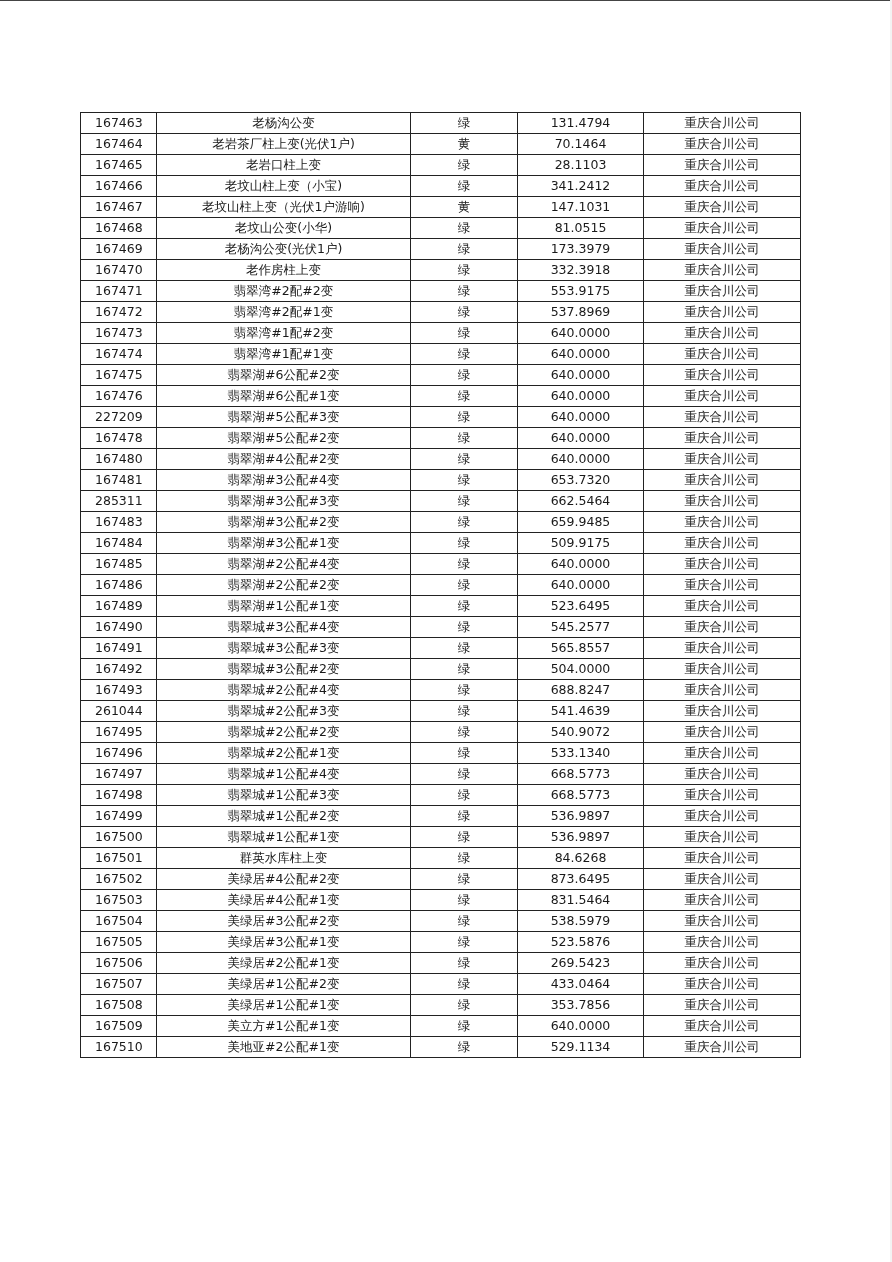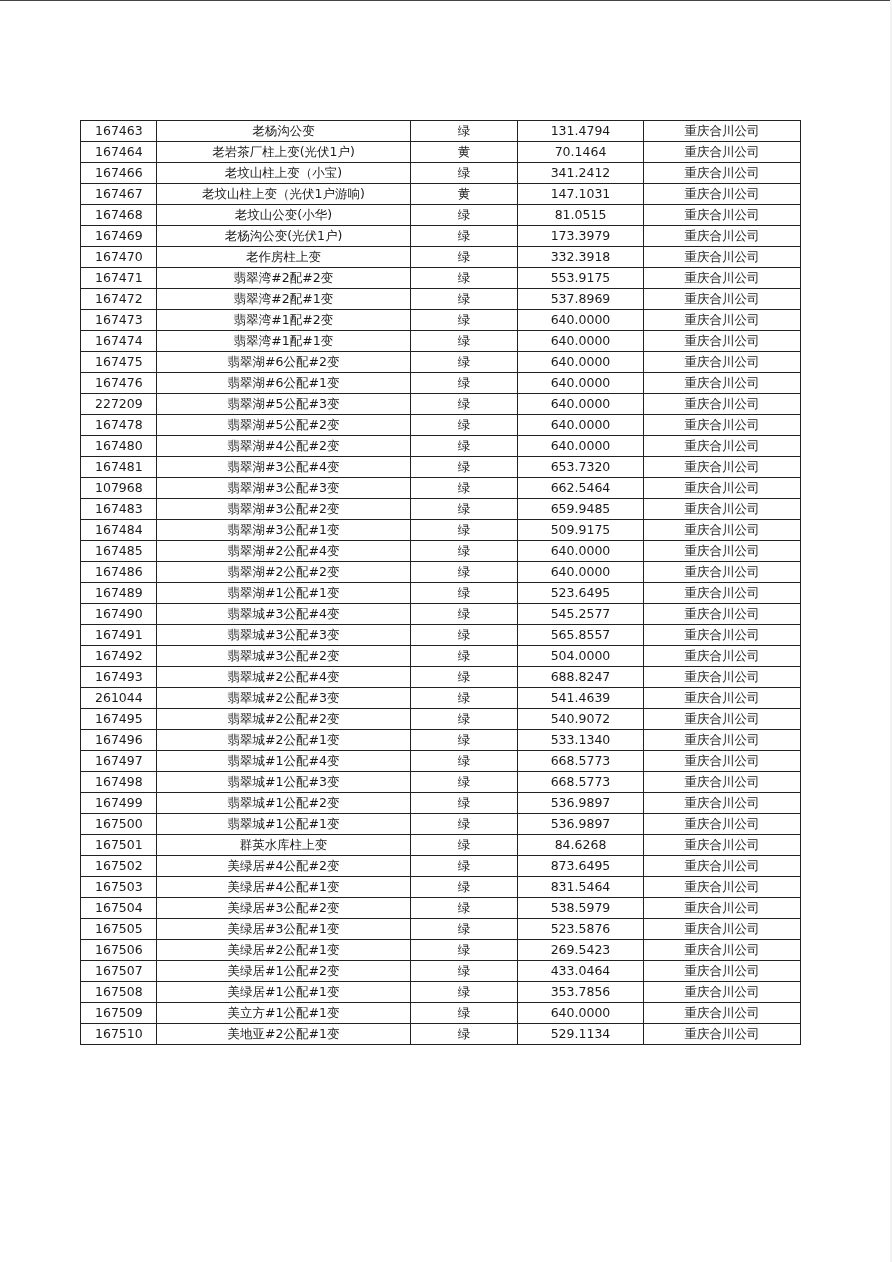--- a/index.html
+++ b/index.html
@@ -1,20 +1,20 @@
 <!DOCTYPE html>
 <html><head>
 <meta charset="utf-8">
 <style>
   html, body { margin: 0; padding: 0; background: #ffffff; }
   body { width: 892px; height: 1262px; position: relative; overflow: hidden;
          font-family: "DejaVu Sans", "Liberation Sans", sans-serif; color: #1a1a1a; }
   .top-rule { position: absolute; left: 0; top: 0; width: 892px; height: 1px; background: #444; }
   .right-edge { position: absolute; right: 0; top: 0; width: 2px; height: 1262px; background: #f3f3f3; }
-  table.sheet { position: absolute; left: 80px; top: 120px; border-collapse: collapse;
+  table.sheet { position: absolute; left: 80px; top: 112px; border-collapse: collapse;
                 table-layout: fixed; width: 720px; }
   table.sheet td { border: 1.5px solid #222; height: 20px; padding: 0; font-size: 12.5px;
                    line-height: 20px; text-align: center; white-space: nowrap; overflow: hidden; }
   table.sheet td.c-id { text-align: left; padding-left: 14px; }
   col.c1 { width: 76px; } col.c2 { width: 254px; } col.c3 { width: 107px; }
   col.c4 { width: 126px; } col.c5 { width: 157px; }
 </style>
 </head>
 <body>
 
@@ -38,20 +38,27 @@
         <td>重庆合川公司</td>
       </tr>
       <tr>
         <td class="c-id">167464</td>
         <td>老岩茶厂柱上变(光伏1户)</td>
         <td>黄</td>
         <td>70.1464</td>
         <td>重庆合川公司</td>
       </tr>
       <tr>
+        <td class="c-id">167465</td>
+        <td>老岩口柱上变</td>
+        <td>绿</td>
+        <td>28.1103</td>
+        <td>重庆合川公司</td>
+      </tr>
+      <tr>
         <td class="c-id">167466</td>
         <td>老坟山柱上变（小宝)</td>
         <td>绿</td>
         <td>341.2412</td>
         <td>重庆合川公司</td>
       </tr>
       <tr>
         <td class="c-id">167467</td>
         <td>老坟山柱上变（光伏1户游响)</td>
         <td>黄</td>
@@ -143,21 +150,21 @@
         <td>重庆合川公司</td>
       </tr>
       <tr>
         <td class="c-id">167481</td>
         <td>翡翠湖#3公配#4变</td>
         <td>绿</td>
         <td>653.7320</td>
         <td>重庆合川公司</td>
       </tr>
       <tr>
-        <td class="c-id">107968</td>
+        <td class="c-id">285311</td>
         <td>翡翠湖#3公配#3变</td>
         <td>绿</td>
         <td>662.5464</td>
         <td>重庆合川公司</td>
       </tr>
       <tr>
         <td class="c-id">167483</td>
         <td>翡翠湖#3公配#2变</td>
         <td>绿</td>
         <td>659.9485</td>

